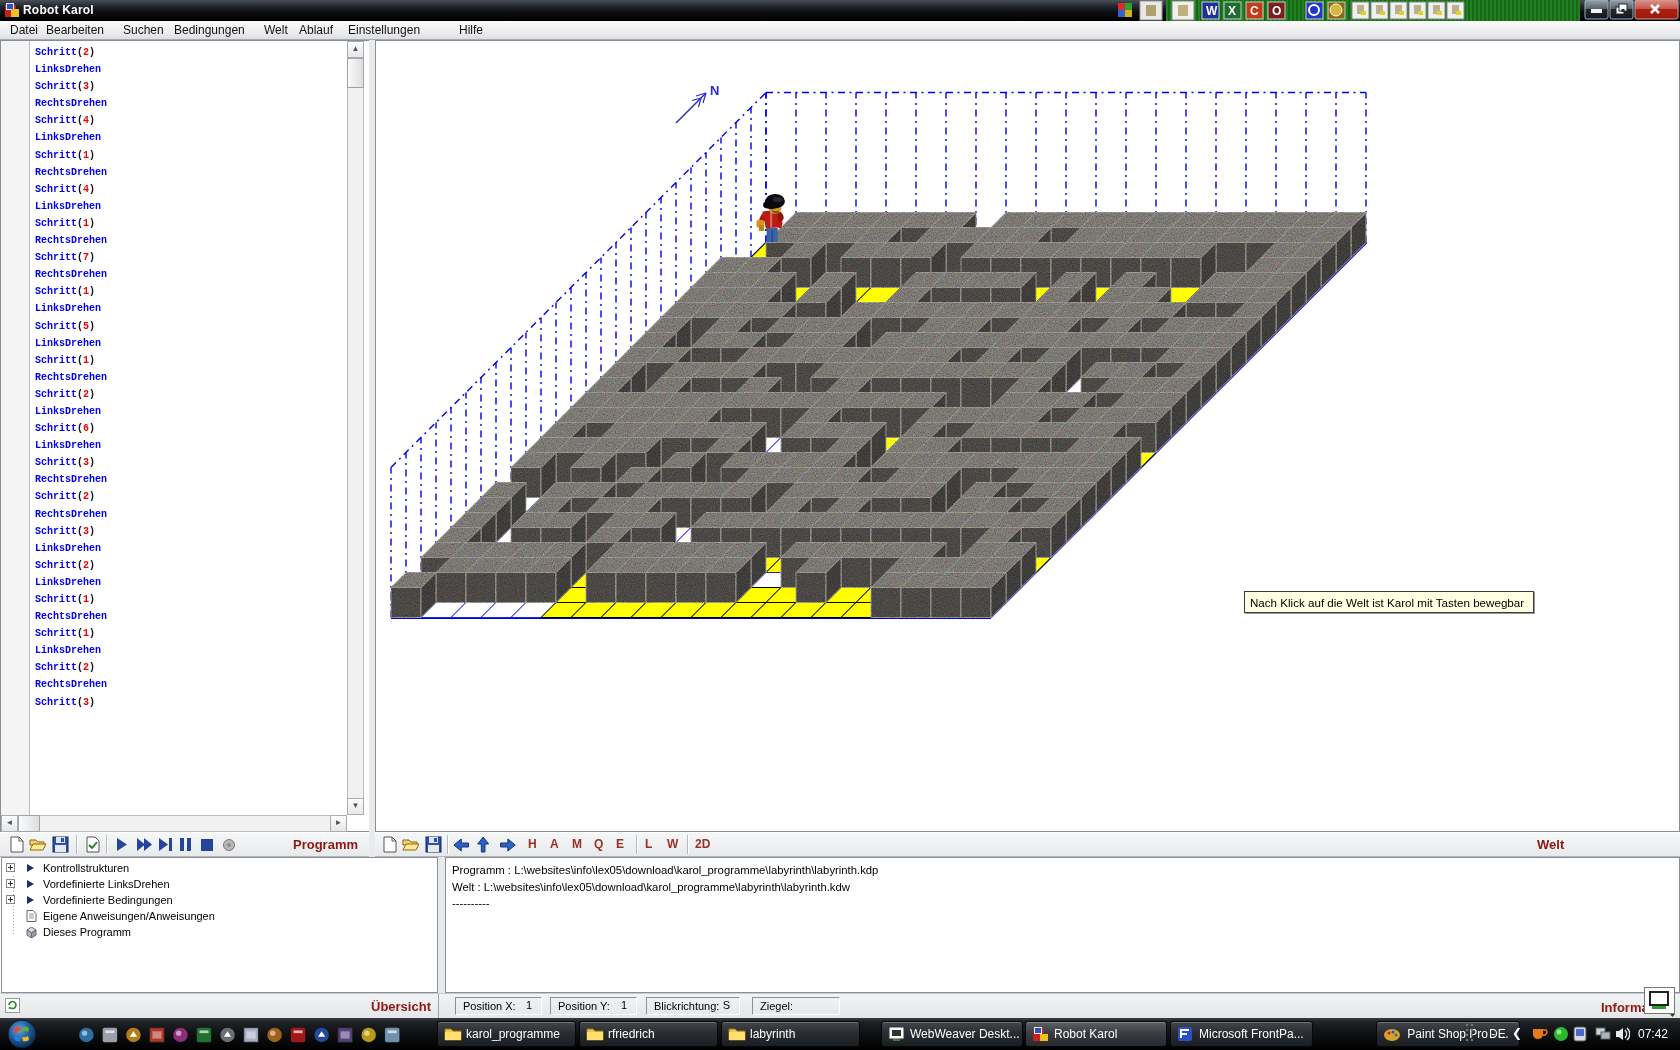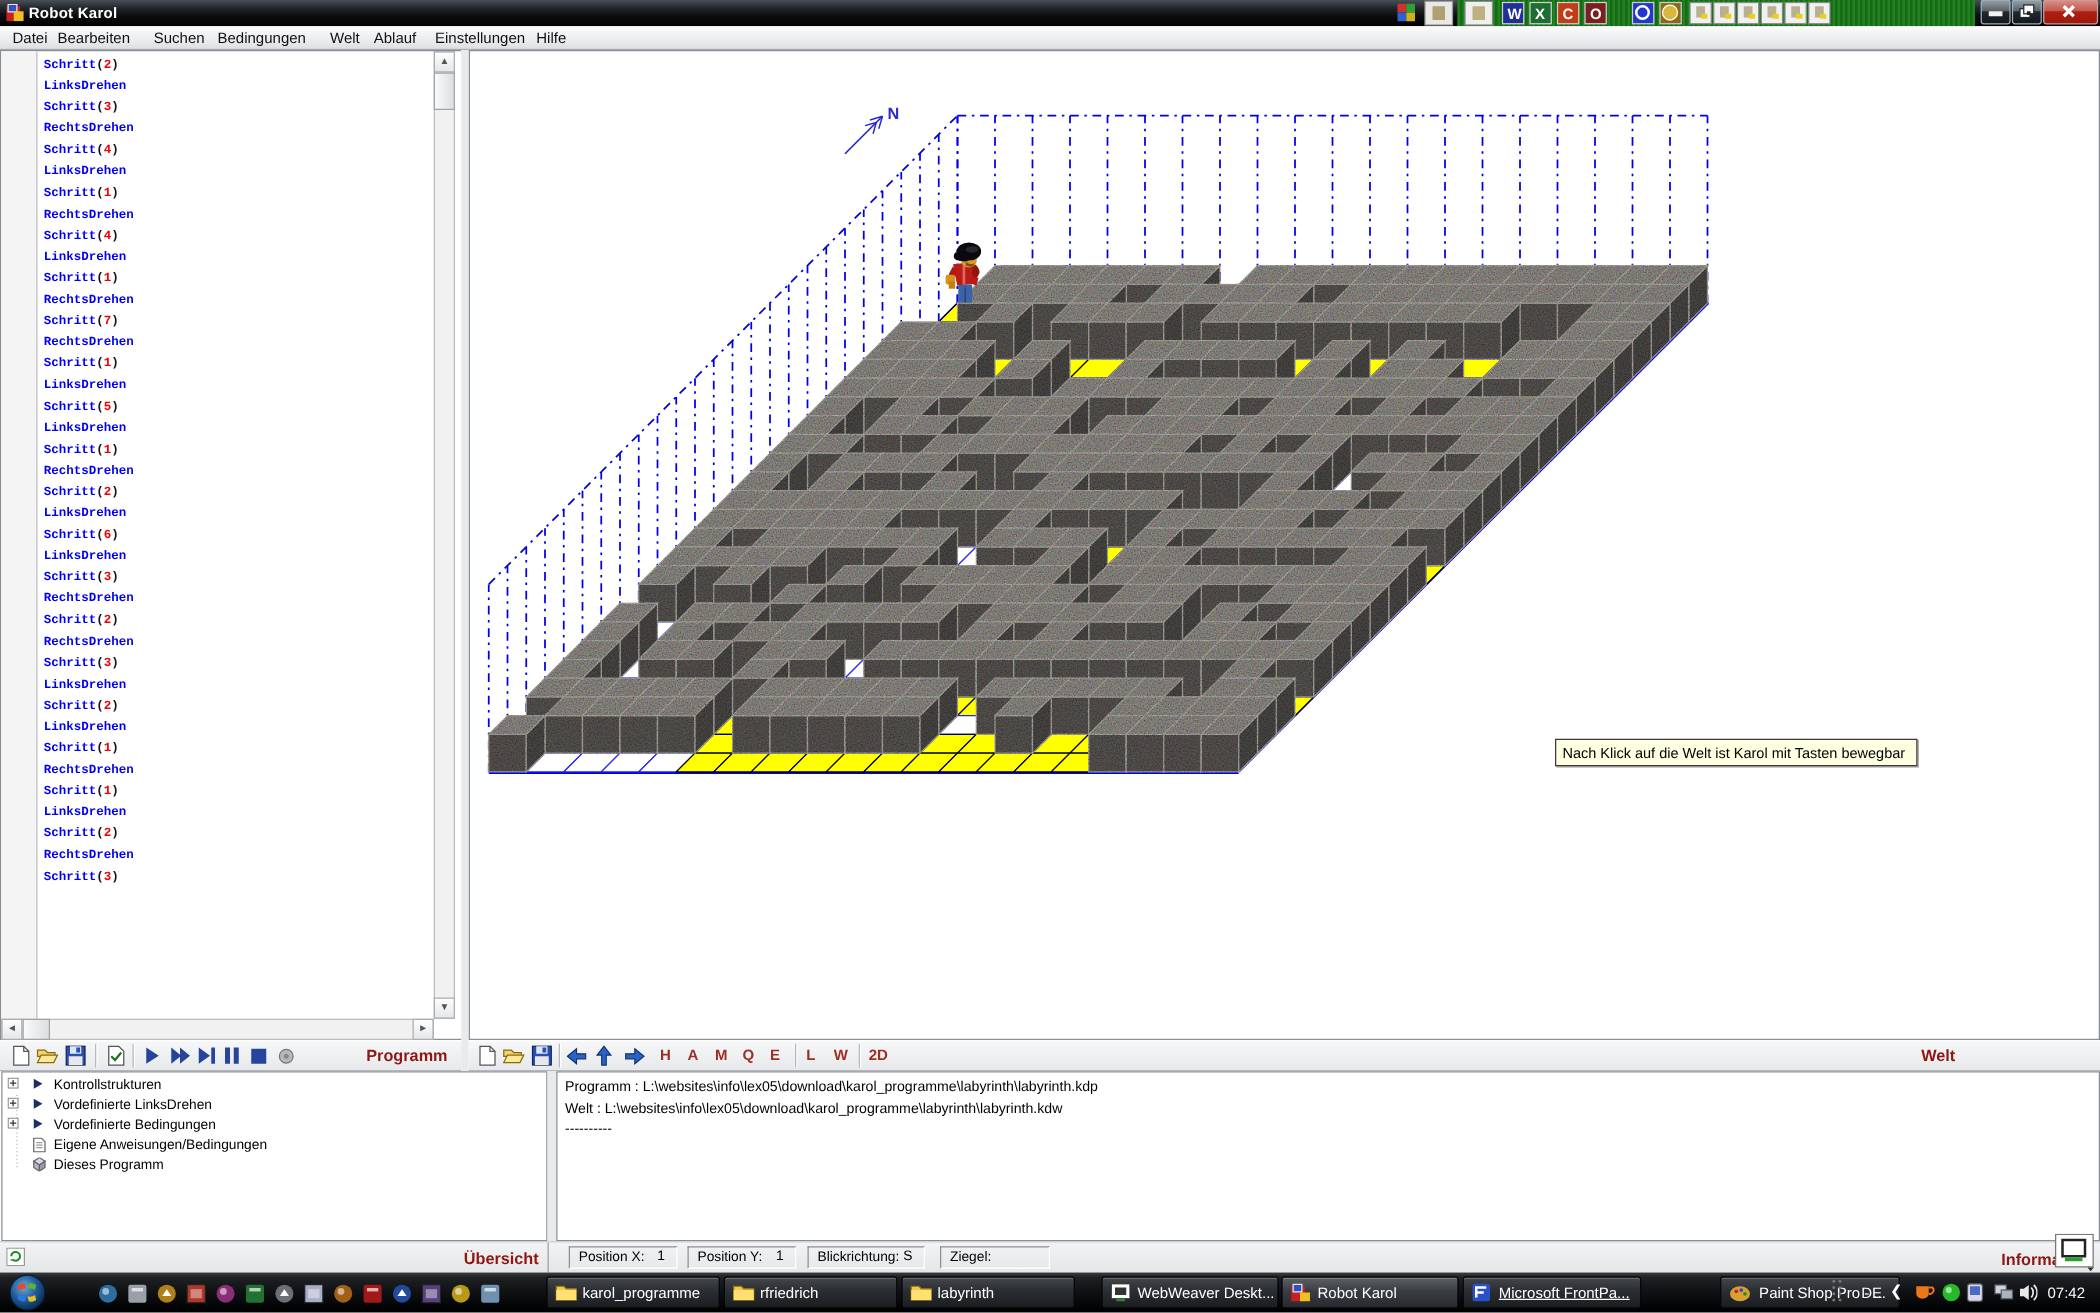--- a/index.html
+++ b/index.html
@@ -213,21 +213,21 @@
     </svg>
 </div>
 <div class="abs" id="menubar">
 <span style="left:10px">Datei</span>
 <span style="left:46px">Bearbeiten</span>
 <span style="left:123px">Suchen</span>
 <span style="left:174px">Bedingungen</span>
 <span style="left:264px">Welt</span>
 <span style="left:299px">Ablauf</span>
 <span style="left:348px">Einstellungen</span>
-<span style="left:429px">Hilfe</span>
+<span style="left:459px">Hilfe</span>
 </div>
 <div class="abs" id="editor"></div>
 <div class="abs" id="gutter"></div>
 <div class="abs" id="code"><span class="k">Schritt</span><span class="p">(</span><span class="n">2</span><span class="p">)</span>
 <span class="k">LinksDrehen</span>
 <span class="k">Schritt</span><span class="p">(</span><span class="n">3</span><span class="p">)</span>
 <span class="k">RechtsDrehen</span>
 <span class="k">Schritt</span><span class="p">(</span><span class="n">4</span><span class="p">)</span>
 <span class="k">LinksDrehen</span>
 <span class="k">Schritt</span><span class="p">(</span><span class="n">1</span><span class="p">)</span>
@@ -1598,21 +1598,21 @@
       <line x1="4.5" y1="2" x2="4.5" y2="7" stroke="#333"></line>
     </svg></span>
 <span class="titem" style="left:26px;top:894px"><svg width="9" height="10" viewBox="0 0 9 10" style="vertical-align:-1px">
       <path d="M1,1 L8,5 1,9 Z" fill="#1a2f66"></path>
     </svg></span>
 <span class="titem" style="left:43px;top:894px">Vordefinierte Bedingungen</span>
 <span class="titem" style="left:26px;top:910px"><svg width="11" height="12" viewBox="0 0 11 12" style="vertical-align:-2px">
       <path d="M1,0.5 h6 l3,3 v8 h-9 z" fill="#fff" stroke="#666"></path>
       <path d="M3,4 h5 M3,6 h5 M3,8 h5" stroke="#999"></path>
     </svg></span>
-<span class="titem" style="left:43px;top:910px">Eigene Anweisungen/Bedingungen</span>
+<span class="titem" style="left:43px;top:910px">Eigene Anweisungen/Anweisungen</span>
 <span class="titem" style="left:26px;top:926px"><svg width="11" height="11" viewBox="0 0 11 11" style="vertical-align:-2px">
       <path d="M5.5,0 L10,3 5.5,6 1,3 Z" fill="#d8d8e8" stroke="#666"></path>
       <path d="M1,3 v5 l4.5,3 v-5 Z" fill="#b8b8cc" stroke="#666"></path>
       <path d="M10,3 v5 l-4.5,3 v-5 Z" fill="#9a9ab0" stroke="#666"></path>
     </svg></span>
 <span class="titem" style="left:43px;top:926px">Dieses Programm</span>
 <div class="abs" id="grayfill"></div>
 <div class="abs" id="infopanel">Programm : L:\websites\info\lex05\download\karol_programme\labyrinth\labyrinth.kdp<br>Welt : L:\websites\info\lex05\download\karol_programme\labyrinth\labyrinth.kdw<br>----------</div>
 <div class="abs" id="statusbar"></div>
 <svg class="abs" style="left:5px;top:998px" width="15" height="15" viewBox="0 0 15 15">
@@ -1694,21 +1694,21 @@
       <rect x="1" y="1" width="15" height="12" fill="#fff" stroke="#333"></rect>
       <rect x="4" y="4" width="9" height="6" fill="#333"></rect>
       <rect x="5" y="13" width="7" height="2" fill="#2a8a2a"></rect>
     </svg>WebWeaver Deskt...</div>
 <div class="tbtn" style="left:1025px;top:1021px;width:142px;background:linear-gradient(#5c6166,#3a3e42 45%,#26292d);"><svg width="18" height="16" viewBox="0 0 18 16">
       <rect x="1" y="3" width="11" height="12" fill="#c82020"></rect>
       <rect x="2" y="1" width="8" height="7" fill="#e8e8f0"></rect>
       <rect x="3" y="2" width="6" height="5" fill="#3050c8"></rect>
       <rect x="8" y="8" width="8" height="7" fill="#f0c020"></rect>
     </svg>Robot Karol</div>
-<div class="tbtn" style="left:1170px;top:1021px;width:143px;text-decoration:underline;"><svg width="18" height="16" viewBox="0 0 18 16">
+<div class="tbtn" style="left:1170px;top:1021px;width:143px;"><svg width="18" height="16" viewBox="0 0 18 16">
       <rect x="1" y="1" width="14" height="14" rx="2" fill="#2a50c8"></rect>
       <path d="M4,12 v-8 h8 m-8,4 h6" stroke="#fff" stroke-width="2" fill="none"></path>
     </svg>Microsoft FrontPa...</div>
 <div class="tbtn" style="left:1376px;top:1021px;width:144px;text-align:center;"><svg width="18" height="16" viewBox="0 0 18 16">
       <ellipse cx="9" cy="9" rx="8" ry="6" fill="#d8a030"></ellipse>
       <circle cx="6" cy="7" r="1.5" fill="#c82020"></circle>
       <circle cx="10" cy="6" r="1.5" fill="#2a50c8"></circle>
       <circle cx="13" cy="9" r="1.5" fill="#2a8a2a"></circle>
     </svg>Paint Shop Pro - ...</div>
 <svg class="abs" style="left:1464px;top:1022px" width="14" height="24" viewBox="0 0 14 24">

